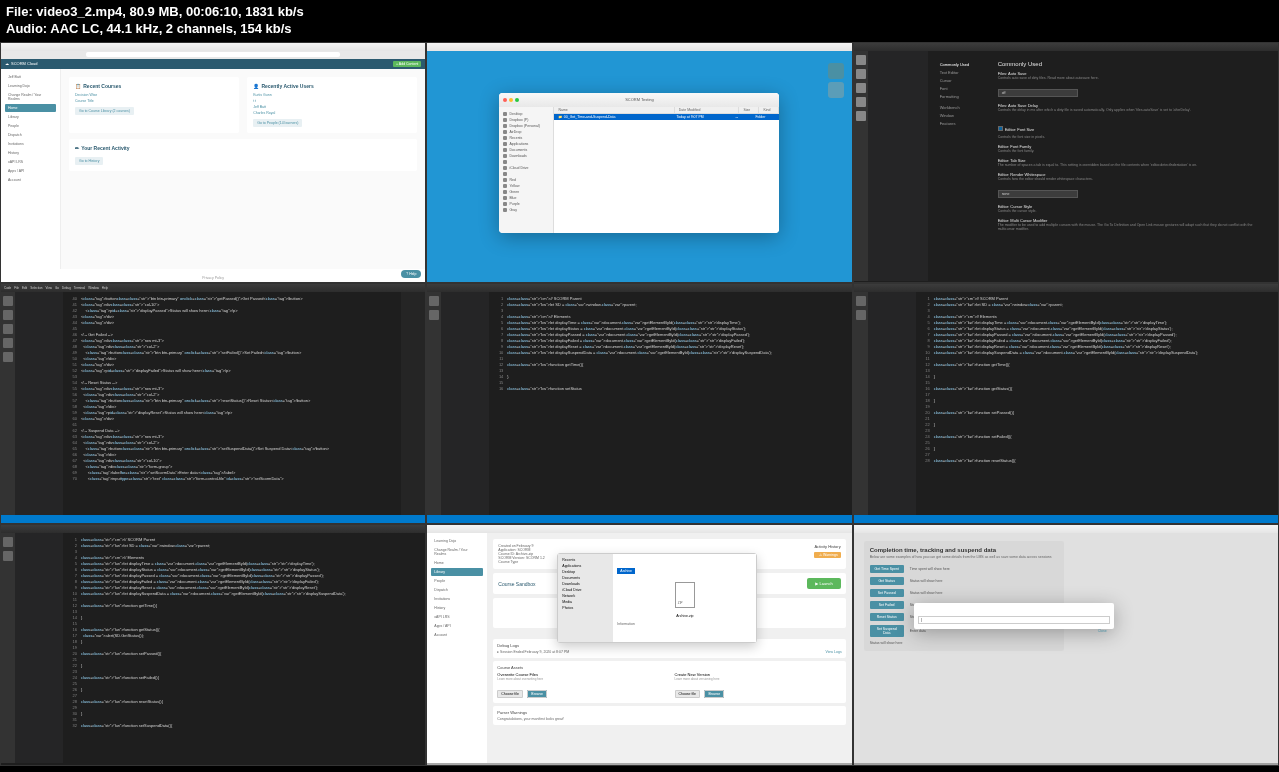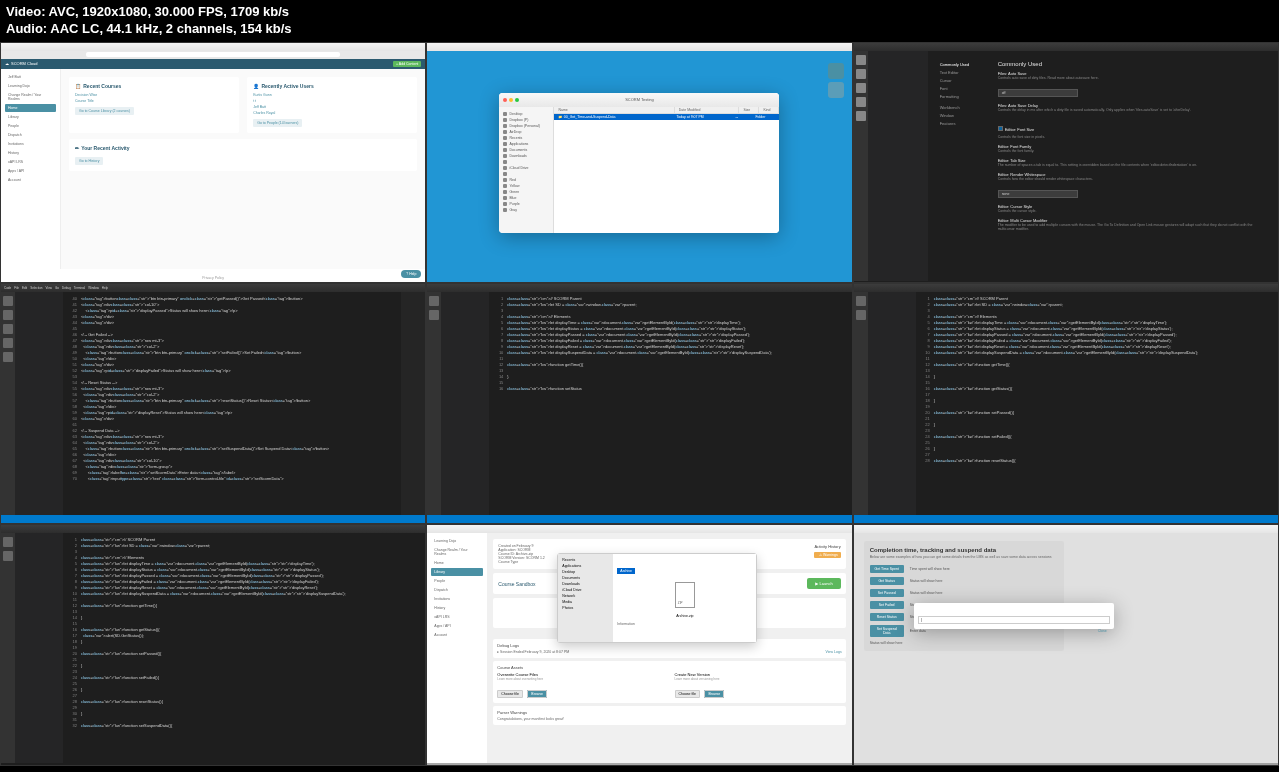--- a/index.html
+++ b/index.html
@@ -113,21 +113,21 @@
 .t9 .ptext{font-size:3.5px;color:#555}
 .t9 .modal{position:absolute;top:70px;left:60px;width:200px;height:26px;background:#fff;border-radius:2px;box-shadow:0 4px 20px rgba(0,0,0,0.3);padding:4px}
 .t9 .modalinp{border:1px solid #ccc;width:100%;height:8px;font-size:3.5px;padding:0 2px}
 .t9 .modalbtns{display:flex;justify-content:flex-end;gap:4px;margin-top:3px}
 .t9 .modalbtn{font-size:3.5px;color:#4a90a4;padding:1px 3px}
 </style>
 </head>
 <body>
 
 <div class="header">
-<div>Video: AVC, 1920x1080, 30.000 FPS, 1709 kb/s</div>
+<div>File: video3_2.mp4, 80.9 MB, 00:06:10, 1831 kb/s</div>
 <div>Audio: AAC LC, 44.1 kHz, 2 channels, 154 kb/s</div>
 </div>
 
 <div class="grid">
 
 <div class="tile t1">
 <div class="menubar"></div>
 <div class="browser">
         <div class="urlbar"></div>
       </div>

